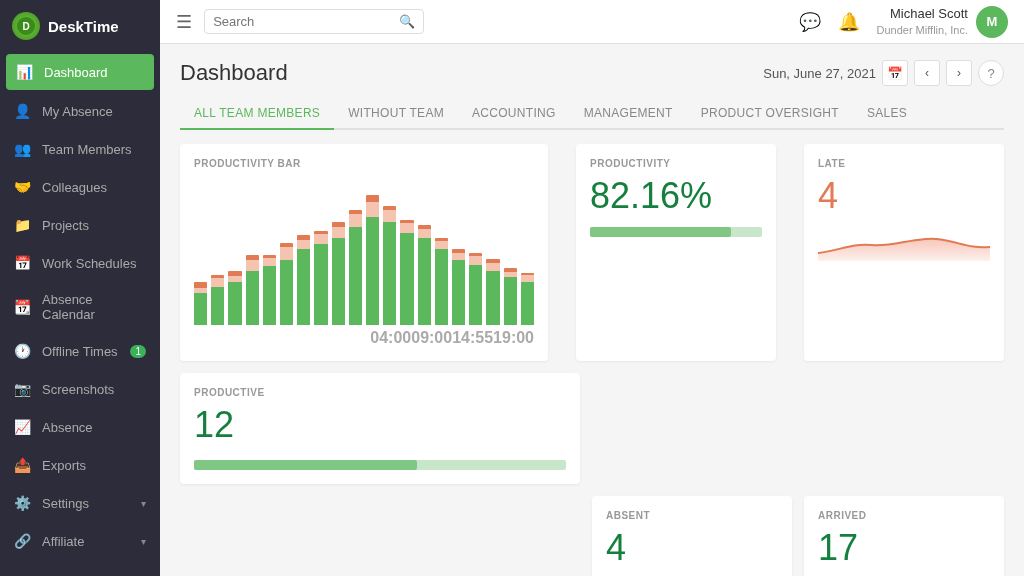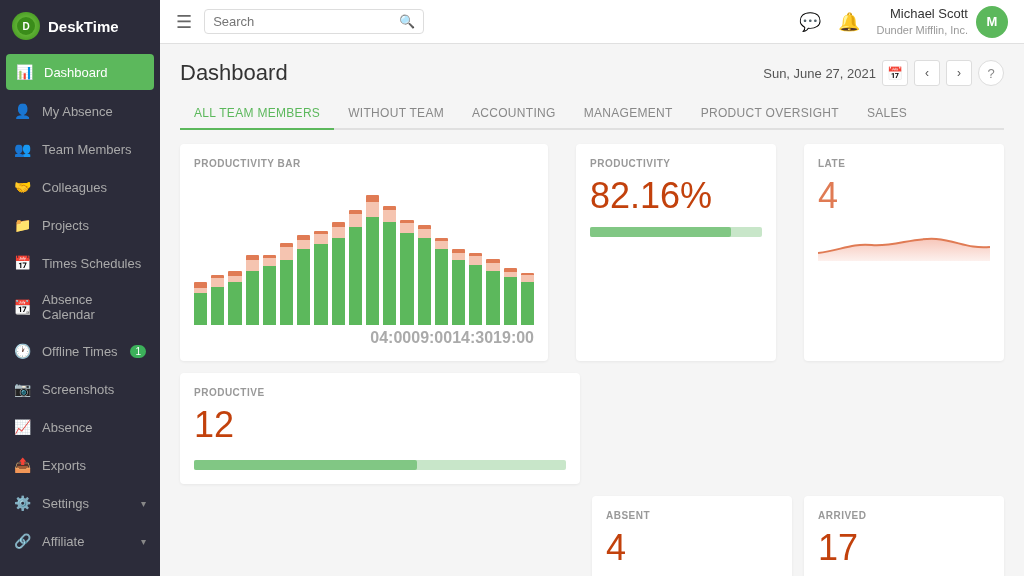--- a/index.html
+++ b/index.html
@@ -44,21 +44,21 @@
     .cal-icon { width: 26px; height: 26px; border: 1px solid #ddd; background: white; border-radius: 3px; display: flex; align-items: center; justify-content: center; cursor: pointer; font-size: 13px; }
     .help-icon { width: 26px; height: 26px; border: 1px solid #ddd; background: white; border-radius: 50%; display: flex; align-items: center; justify-content: center; cursor: pointer; font-size: 13px; color: #888; }
 
     
     .tabs { display: flex; gap: 0; margin-bottom: 14px; border-bottom: 2px solid #e0e0e0; }
     .tab { padding: 8px 14px; font-size: 12px; font-weight: 500; color: #888; cursor: pointer; text-transform: uppercase; letter-spacing: 0.3px; border-bottom: 2px solid transparent; margin-bottom: -2px; }
     .tab.active { color: #5cb85c; border-bottom: 2px solid #5cb85c; }
     .widget { background: white; border-radius: 4px; padding: 14px; box-shadow: 0 1px 3px rgba(0,0,0,0.06); }
     .widget-label { font-size: 10px; color: #999; text-transform: uppercase; letter-spacing: 0.5px; margin-bottom: 6px; font-weight: 600; }
     .widget-value { font-size: 36px; font-weight: 300; }
-    .widget-value.green { color: #c2410c; }
+    .widget-value.green { color: #15803d; }
     .widget-value.orange { color: #e07b54; }
 
     
     .prod-chart { grid-row: 1; grid-column: 1; }
     .chart-area { height: 150px; display: flex; align-items: flex-end; gap: 4px; padding: 8px 0 0; position: relative; }
     .chart-labels { display: flex; justify-content: flex-end; padding: 4px 0 0; font-size: 16px; color: #aaa; font-weight: bold; }
 
     
     .widget-productivity { grid-row: 1; grid-column: 2; }
     .widget-late { grid-row: 1; grid-column: 3; }
@@ -106,21 +106,21 @@
     <div class="nav-item">
       <span class="nav-icon">🤝</span>
       <span>Colleagues</span>
     </div>
     <div class="nav-item">
       <span class="nav-icon">📁</span>
       <span>Projects</span>
     </div>
     <div class="nav-item">
       <span class="nav-icon">📅</span>
-      <span>Times Schedules</span>
+      <span>Work Schedules</span>
     </div>
     <div class="nav-item">
       <span class="nav-icon">📆</span>
       <span>Absence Calendar</span>
     </div>
     <div class="nav-item">
       <span class="nav-icon">🕐</span>
       <span>Offline Times</span>
       <span class="nav-badge">1</span>
     </div>
@@ -333,21 +333,21 @@
               <div style="height: 52px; display: flex; flex-direction: column; justify-content: flex-end;">
                 <div style="height: 2px; background: rgb(224, 123, 84); border-radius: 1px 1px 0px 0px;"></div>
                 <div style="height: 7px; background: rgb(245, 196, 176);"></div>
                 <div style="height: 43px; background: rgb(92, 184, 92);"></div>
               </div>
             </div>
           </div>
         <div class="chart-labels">
           <span>04:00</span>
           <span>09:00</span>
-          <span>14:30</span>
+          <span>14:55</span>
           <span>19:00</span>
         </div>
       </div>
 
       <div class="widget widget-productivity">
         <div class="widget-label">PRODUCTIVITY</div>
         <div class="widget-value green">82.16%</div>
         <div class="green-bar">
           <div class="green-bar-fill" style="width:82%"></div>
         </div>

